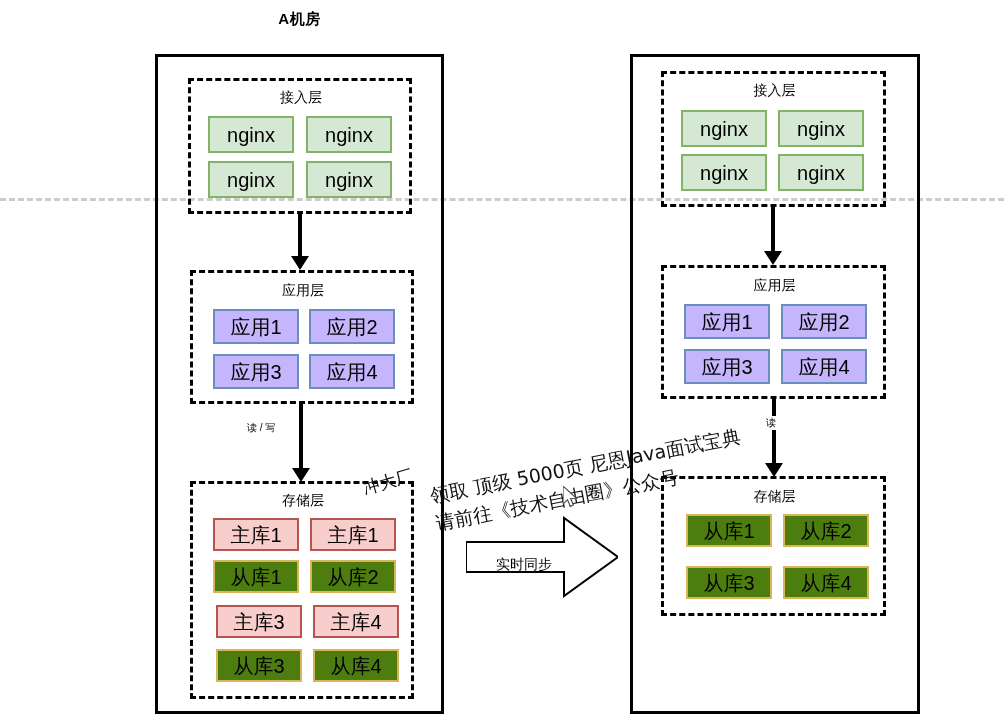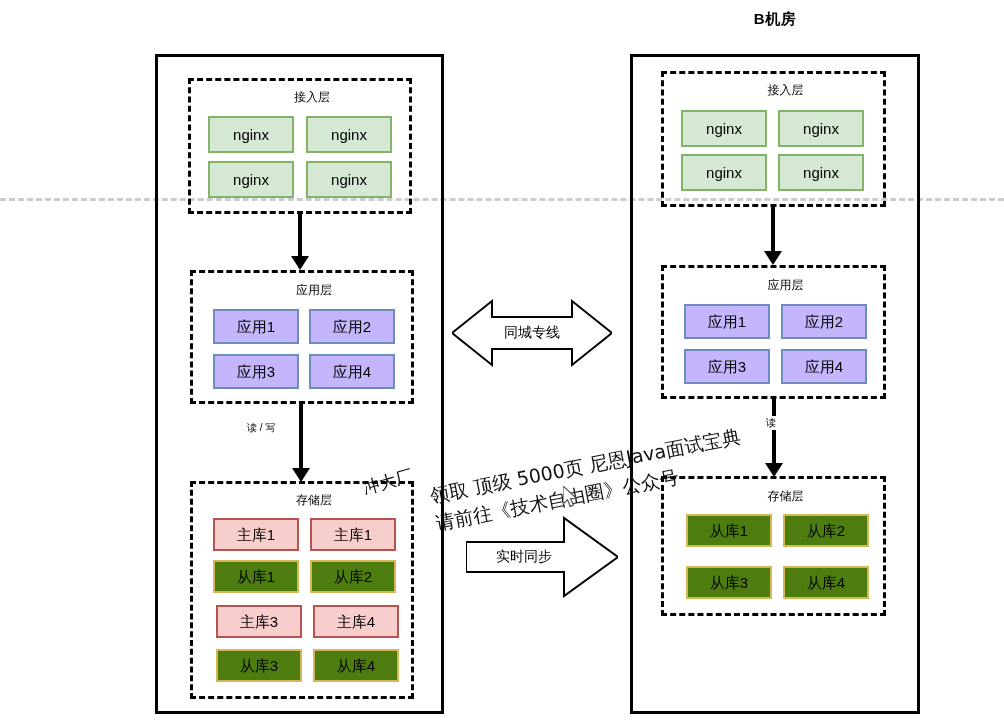--- a/index.html
+++ b/index.html
@@ -28,29 +28,29 @@
     position:absolute;border:3px solid #000000;background:transparent;
     box-sizing:border-box;
   }
 
   
   .layer{
     position:absolute;border:3px dashed #000000;box-sizing:border-box;
     background:transparent;
   }
   .layer-title{
-    position:absolute;left:12px;width:100%;text-align:center;
-    font-size:12px;white-space:nowrap;
+    position:absolute;left:1px;width:100%;text-align:center;
+    font-size:14px;white-space:nowrap;
   }
 
   
   .node{
     position:absolute;box-sizing:border-box;border:2px solid #8b5cf6;
     display:flex;align-items:center;justify-content:center;
-    font-size:15px;line-height:1;white-space:nowrap;
+    font-size:20px;line-height:1;white-space:nowrap;
   }
   .node.green{background:#d5e8d4;border-color:#82b366;}
   .node.blue {background:#c4b5fd;border-color:#6c8ebf;}
   .node.red  {background:#f8cecc;border-color:#b85450;}
   .node.yellow{background:#4d7c0f;border-color:#d6b656;}
 
   
   .varrow{position:absolute;}
   .varrow .shaft{
     position:absolute;left:50%;top:0;width:4px;margin-left:-2px;
@@ -88,20 +88,21 @@
   
   .cursor{position:absolute;}
 </style>
 </head>
 <body>
 
 <div class="stage">
 
   <div class="hsep" style="top:198px;"></div>
 
+  <div class="room-title" style="left:155px;top:10px;width:289px;">A机房</div>
 
   <div class="room-box" style="left:155px;top:54px;width:289px;height:660px;"></div>
 
   <div class="layer" style="left:188px;top:78px;width:224px;height:136px;">
     <div class="layer-title" style="top:8px;">接入层</div>
   </div>
   <div class="node green" style="left:208px;top:116px;width:86px;height:37px;">nginx</div>
   <div class="node green" style="left:306px;top:116px;width:86px;height:37px;">nginx</div>
   <div class="node green" style="left:208px;top:161px;width:86px;height:37px;">nginx</div>
   <div class="node green" style="left:306px;top:161px;width:86px;height:37px;">nginx</div>
@@ -130,21 +131,20 @@
   </div>
   <div class="node red" style="left:213px;top:518px;width:86px;height:33px;">主库1</div>
   <div class="node red" style="left:310px;top:518px;width:86px;height:33px;">主库1</div>
   <div class="node yellow" style="left:213px;top:560px;width:86px;height:33px;">从库1</div>
   <div class="node yellow" style="left:310px;top:560px;width:86px;height:33px;">从库2</div>
   <div class="node red" style="left:216px;top:605px;width:86px;height:33px;">主库3</div>
   <div class="node red" style="left:313px;top:605px;width:86px;height:33px;">主库4</div>
   <div class="node yellow" style="left:216px;top:649px;width:86px;height:33px;">从库3</div>
   <div class="node yellow" style="left:313px;top:649px;width:86px;height:33px;">从库4</div>
 
-  <div class="room-title" style="left:630px;top:10px;width:290px;">B机房</div>
 
   <div class="room-box" style="left:630px;top:54px;width:290px;height:660px;"></div>
 
   <div class="layer" style="left:661px;top:71px;width:225px;height:136px;">
     <div class="layer-title" style="top:8px;">接入层</div>
   </div>
   <div class="node green" style="left:681px;top:110px;width:86px;height:37px;">nginx</div>
   <div class="node green" style="left:778px;top:110px;width:86px;height:37px;">nginx</div>
   <div class="node green" style="left:681px;top:154px;width:86px;height:37px;">nginx</div>
   <div class="node green" style="left:778px;top:154px;width:86px;height:37px;">nginx</div>
@@ -169,32 +169,26 @@
   <div class="arrow-label" style="left:763px;top:416px;">读</div>
 
   <div class="layer" style="left:661px;top:476px;width:225px;height:140px;">
     <div class="layer-title" style="top:9px;">存储层</div>
   </div>
   <div class="node yellow" style="left:686px;top:514px;width:86px;height:33px;">从库1</div>
   <div class="node yellow" style="left:783px;top:514px;width:86px;height:33px;">从库2</div>
   <div class="node yellow" style="left:686px;top:566px;width:86px;height:33px;">从库3</div>
   <div class="node yellow" style="left:783px;top:566px;width:86px;height:33px;">从库4</div>
 
-  <div class="blockarrow" style="left:452px;top:297px;width:160px;height:72px;">
-    <svg width="160" height="72" viewBox="0 0 160 72">
-      <polygon points="0,36 40,4 40,20 120,20 120,4 160,36 120,68 120,52 40,52 40,68" fill="#ffffff" stroke="#000000" stroke-width="2"></polygon>
-    </svg>
-    <div class="ba-label" style="top:27px;">同城专线</div>
-  </div>
 
   <div class="blockarrow" style="left:466px;top:516px;width:152px;height:82px;">
     <svg width="152" height="82" viewBox="0 0 152 82">
       <polygon points="0,26 98,26 98,2 152,41 98,80 98,56 0,56" fill="#ffffff" stroke="#000000" stroke-width="2"></polygon>
     </svg>
-    <div class="ba-label" style="top:32px;left:-18px;">实时同步</div>
+    <div class="ba-label" style="top:40px;left:-18px;">实时同步</div>
   </div>
 
   <div class="watermark-small" style="left:360px;top:478px;">冲大厂</div>
 
   <div class="watermark" style="left:428px;top:483px;">
     <div>领取 顶级  5000页 尼恩Java面试宝典</div>
     <div>请前往《技术自由圈》公众号</div>
   </div>
 
   <div class="cursor" style="left:563px;top:486px;">

